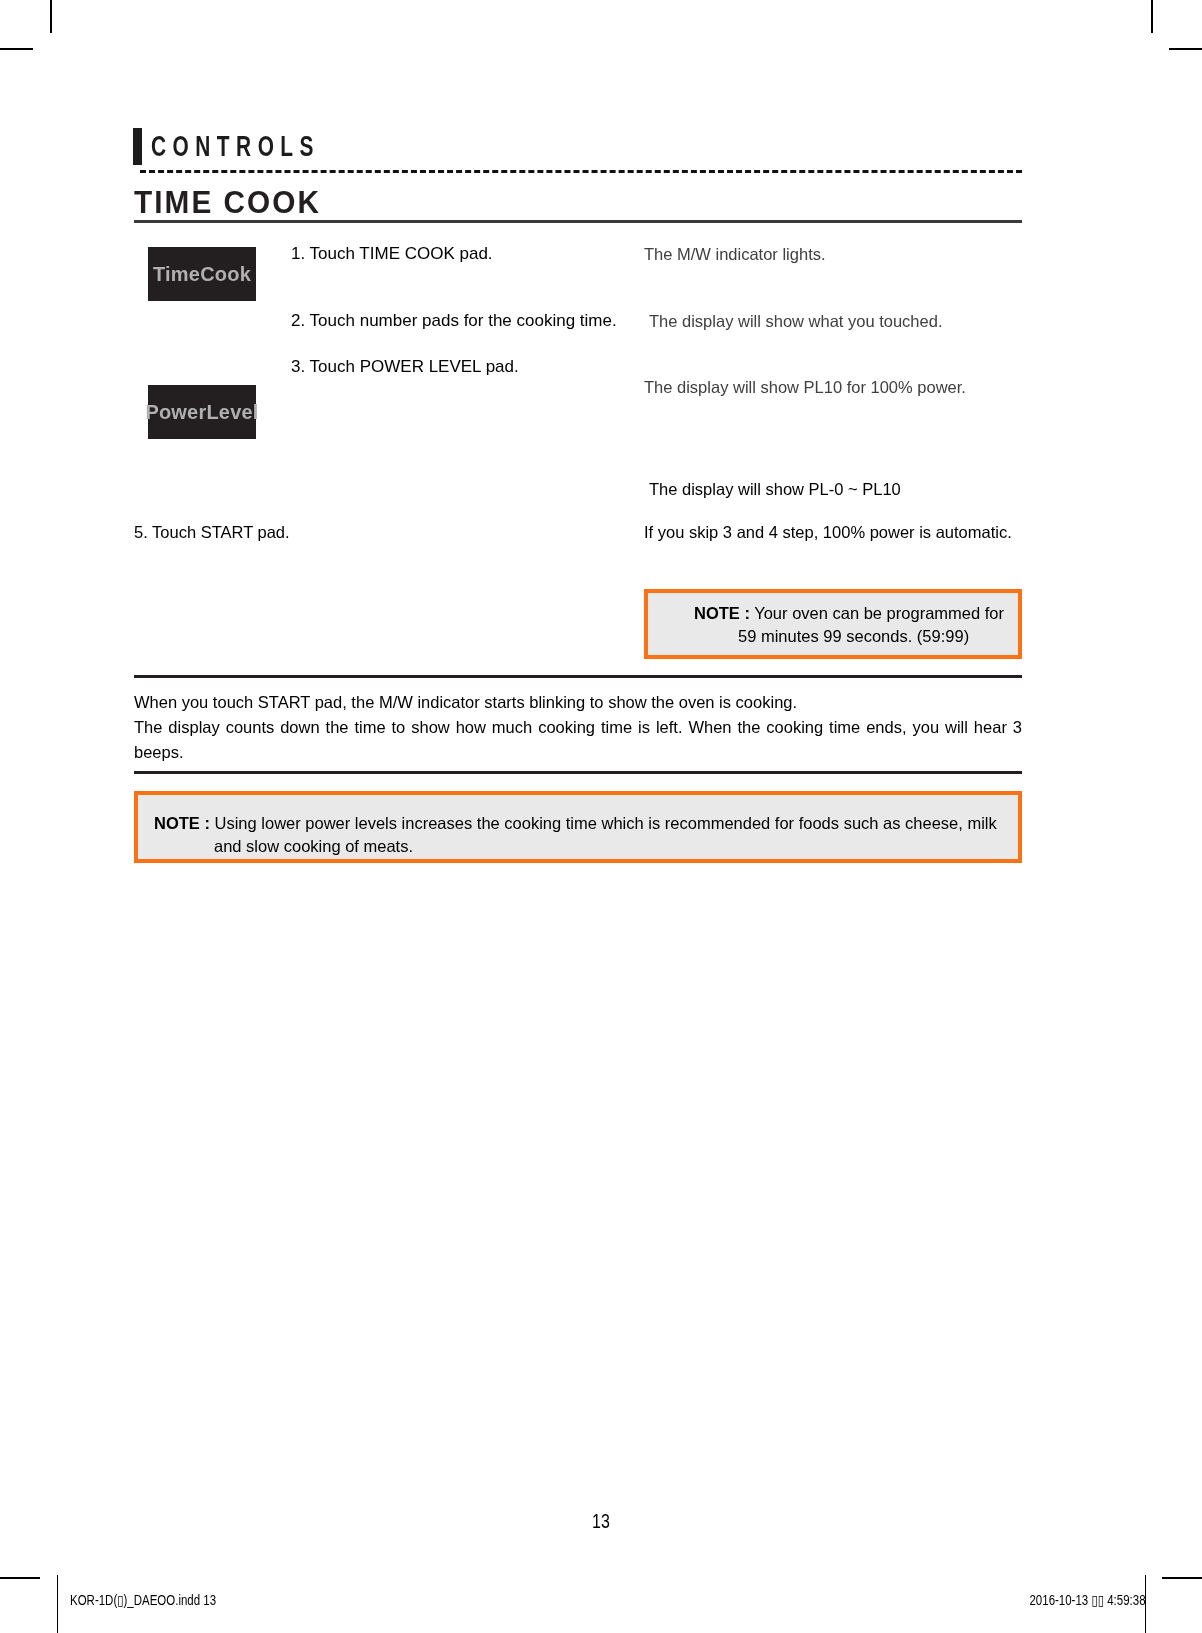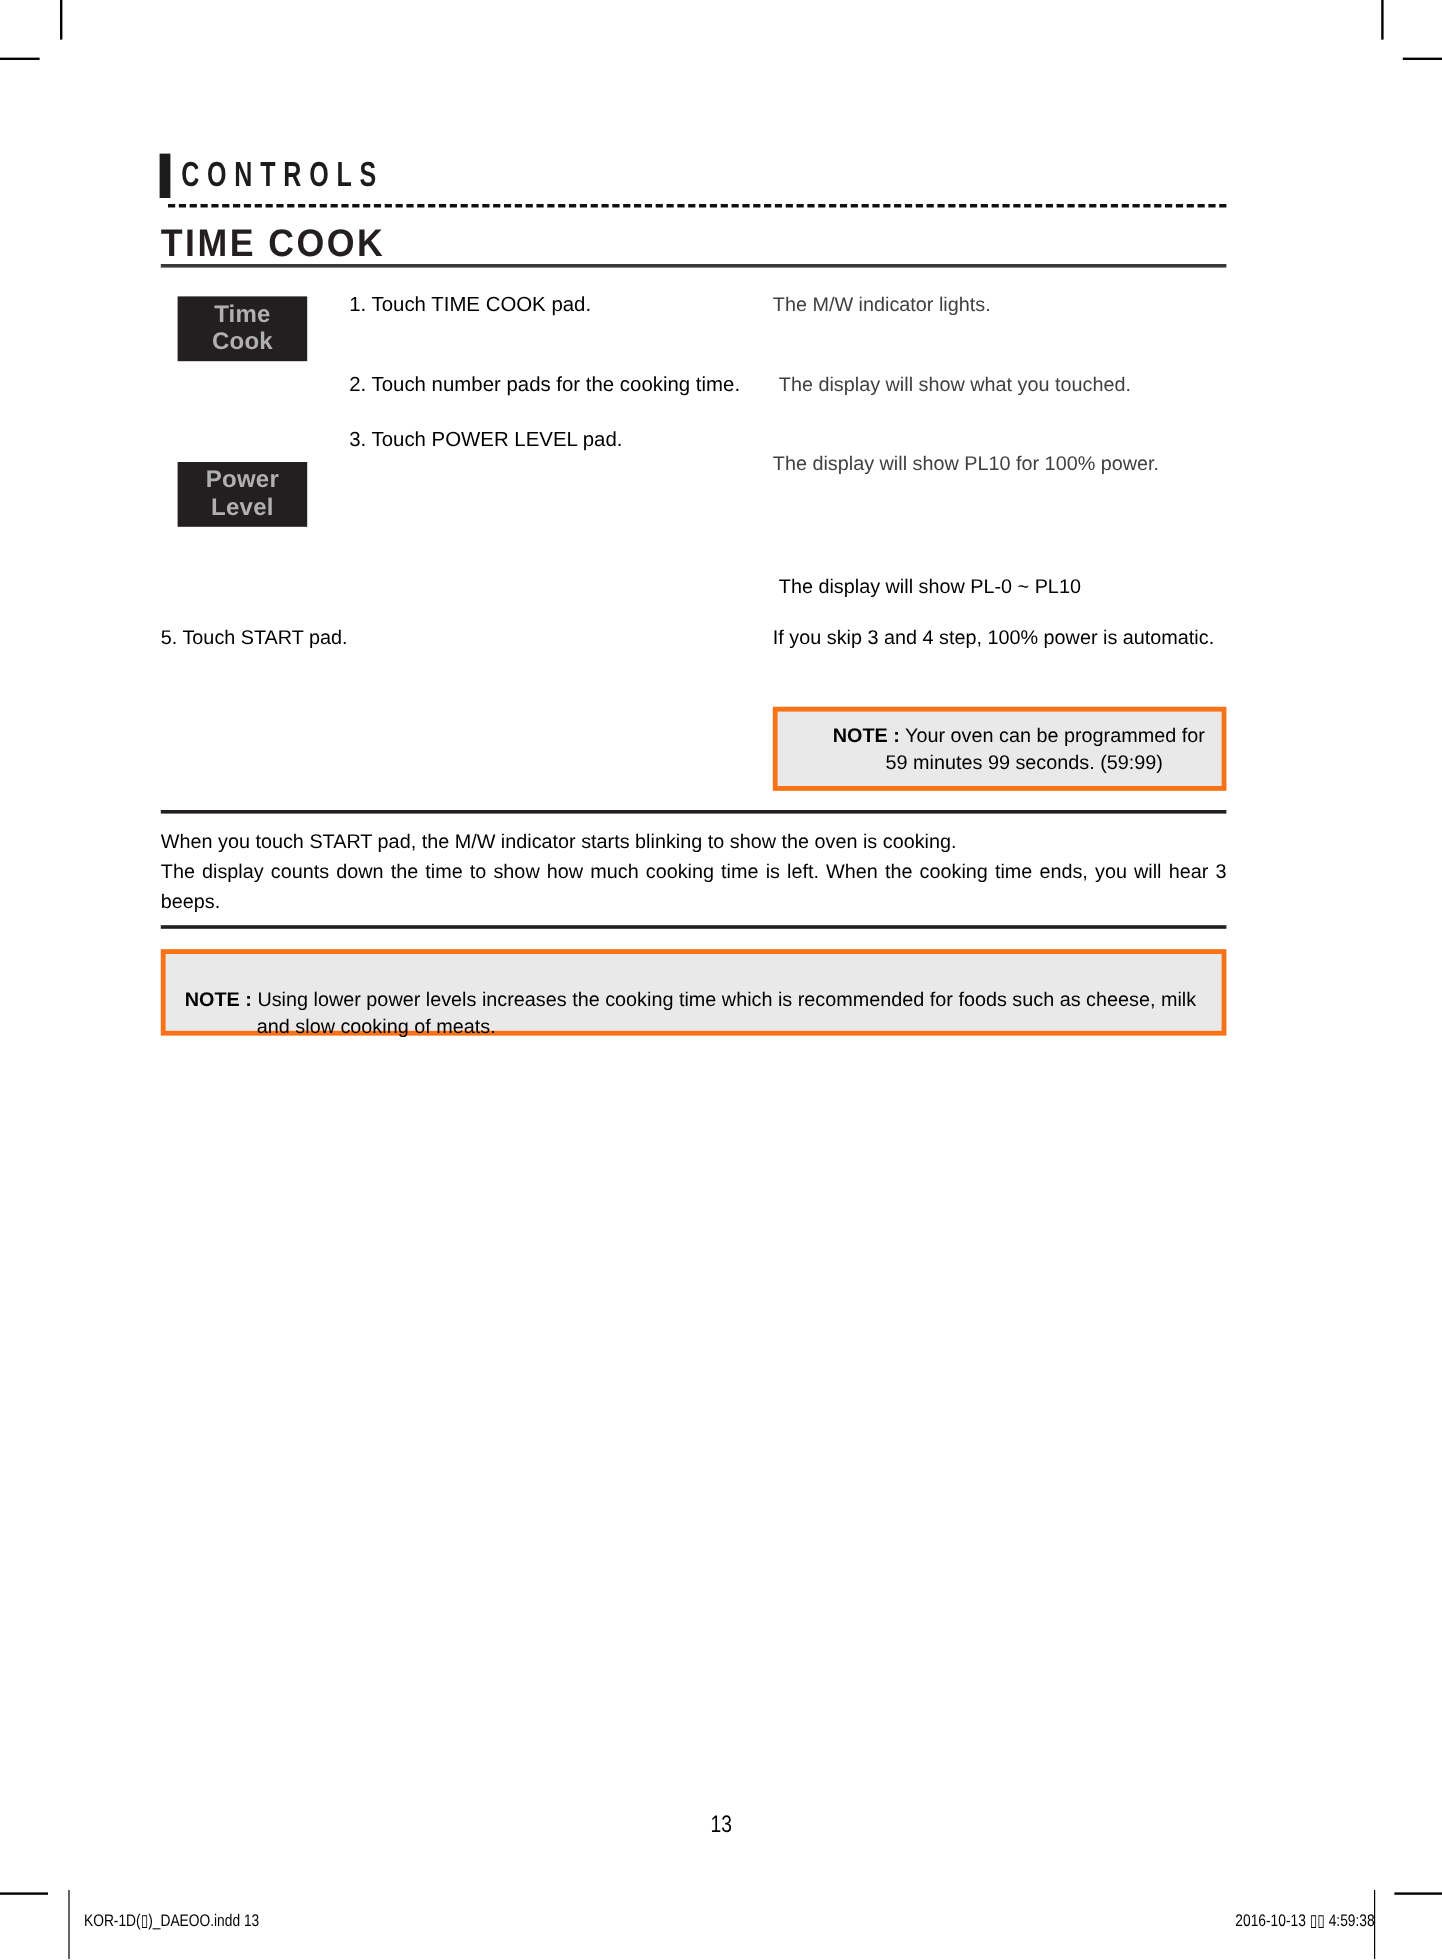--- a/index.html
+++ b/index.html
@@ -100,21 +100,21 @@
   }
 
   
   .pad {
     position: absolute;
     width: 108px;
     height: 54px;
     background: #231f20;
     color: #b0b0b0;
     display: flex;
-    flex-direction: column;
+    flex-direction: row;
     align-items: center;
     justify-content: center;
     font-weight: 700;
     font-size: 20px;
     line-height: 1.14;
     letter-spacing: 0.2px;
   }
   .pad-time  { left: 148px; top: 247px; }
   .pad-power { left: 148px; top: 385px; }
 
@@ -170,21 +170,21 @@
     height: 70px;
     padding: 9px 14px 0 16px;
     text-align: right;
   }
   .note-1 .note-inner { display: inline-block; text-align: left; }
   .note-2 {
     left: 134px;
     top: 791px;
     width: 888px;
     height: 72px;
-    padding: 27px 16px 0 16px;
+    padding: 17px 16px 0 16px;
   }
   .note-2 .note-body {
     display: block;
     padding-left: 60px;
     text-indent: -60px;
   }
 
   
   .rule-thin {
     position: absolute;

